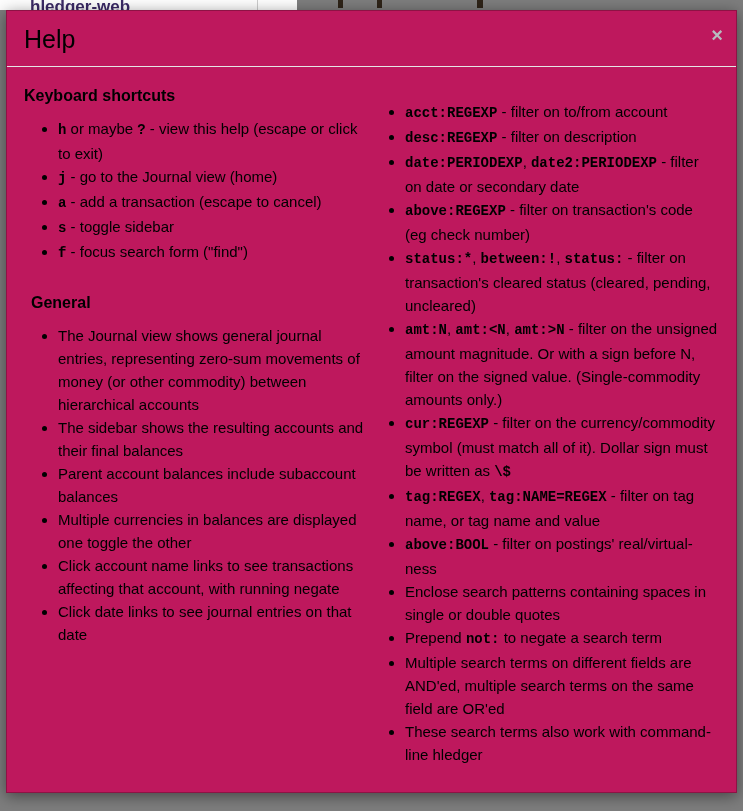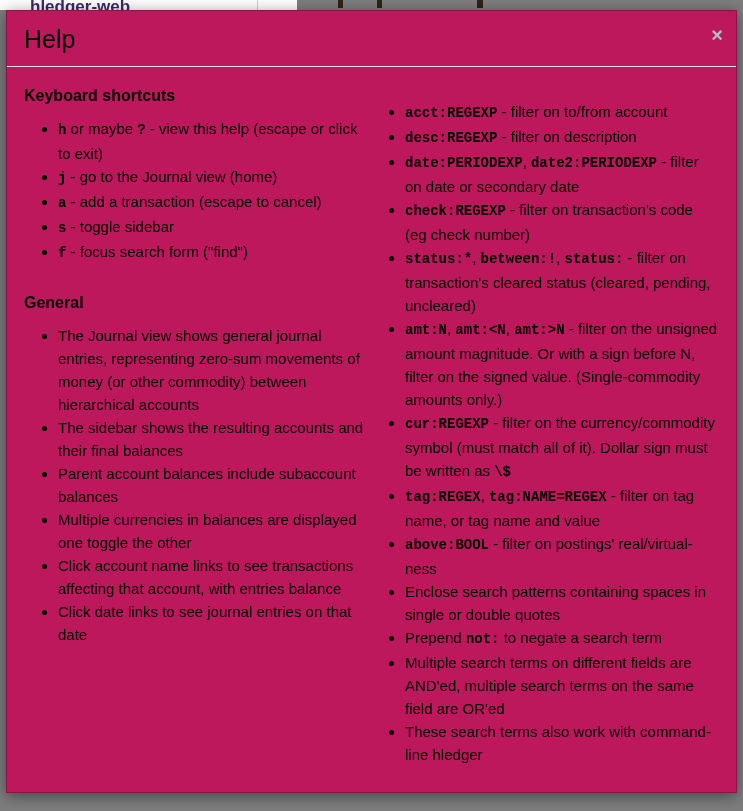--- a/index.html
+++ b/index.html
@@ -57,21 +57,21 @@
     font-size: 20px; font-weight: bold; line-height: 1;
     color: #b7bcc0;
   }
   .modal-body {
     display: grid;
     grid-template-columns: 1fr 1fr;
     padding: 20px 18px 20px 17px;
     font-size: 15px; line-height: 23px;
   }
   .section-heading { font-size: 16px; font-weight: bold; line-height: 17px; }
-  .mt { margin-top: 29px; }
+  .mt { margin-top: 29px; margin-left: 7px; }
   ul { margin: 13px 0 0 0; padding-left: 34px; }
   li { margin: 0; }
   code.term {
     font-family: "Liberation Mono", monospace;
     font-weight: bold;
     font-size: 14px;
   }
 </style>
 </head>
 <body>
@@ -100,30 +100,30 @@
           <li><code class="term">a</code> - add a transaction (escape to cancel)</li>
           <li><code class="term">s</code> - toggle sidebar</li>
           <li><code class="term">f</code> - focus search form ("find")</li>
         </ul>
       <h4 class="section-heading mt">General</h4>
       <ul>
           <li>The Journal view shows general journal entries, representing zero-sum movements of money (or other commodity) between hierarchical accounts</li>
           <li>The sidebar shows the resulting accounts and their final balances</li>
           <li>Parent account balances include subaccount balances</li>
           <li>Multiple currencies in balances are displayed one toggle the other</li>
-          <li>Click account name links to see transactions affecting that account, with entries balance</li>
+          <li>Click account name links to see transactions affecting that account, with running negate</li>
           <li>Click date links to see journal entries on that date</li>
         </ul>
     </div>
     <div class="col">
       <ul>
           <li><code class="term">acct:REGEXP</code> - filter on to/from account</li>
           <li><code class="term">desc:REGEXP</code> - filter on description</li>
           <li><code class="term">date:PERIODEXP</code>, <code class="term">date2:PERIODEXP</code> - filter on date or secondary date</li>
-          <li><code class="term">check:REGEXP</code> - filter on transaction's code (eg check number)</li>
+          <li><code class="term">above:REGEXP</code> - filter on transaction's code (eg check number)</li>
           <li><code class="term">status:*</code>, <code class="term">between:!</code>, <code class="term">status:</code> - filter on transaction's cleared status (cleared, pending, uncleared)</li>
           <li><code class="term">amt:N</code>, <code class="term">amt:&lt;N</code>, <code class="term">amt:&gt;N</code> - filter on the unsigned amount magnitude. Or with a sign before N, filter on the signed value. (Single-commodity amounts only.)</li>
           <li><code class="term">cur:REGEXP</code> - filter on the currency/commodity symbol (must match all of it). Dollar sign must be written as <code class="term">\$</code></li>
           <li><code class="term">tag:REGEX</code>, <code class="term">tag:NAME=REGEX</code> - filter on tag name, or tag name and value</li>
           <li><code class="term">above:BOOL</code> - filter on postings' real/virtual-ness</li>
           <li>Enclose search patterns containing spaces in single or double quotes</li>
           <li>Prepend <code class="term">not:</code> to negate a search term</li>
           <li>Multiple search terms on different fields are AND'ed, multiple search terms on the same field are OR'ed</li>
           <li>These search terms also work with command-line hledger</li>
         </ul>

